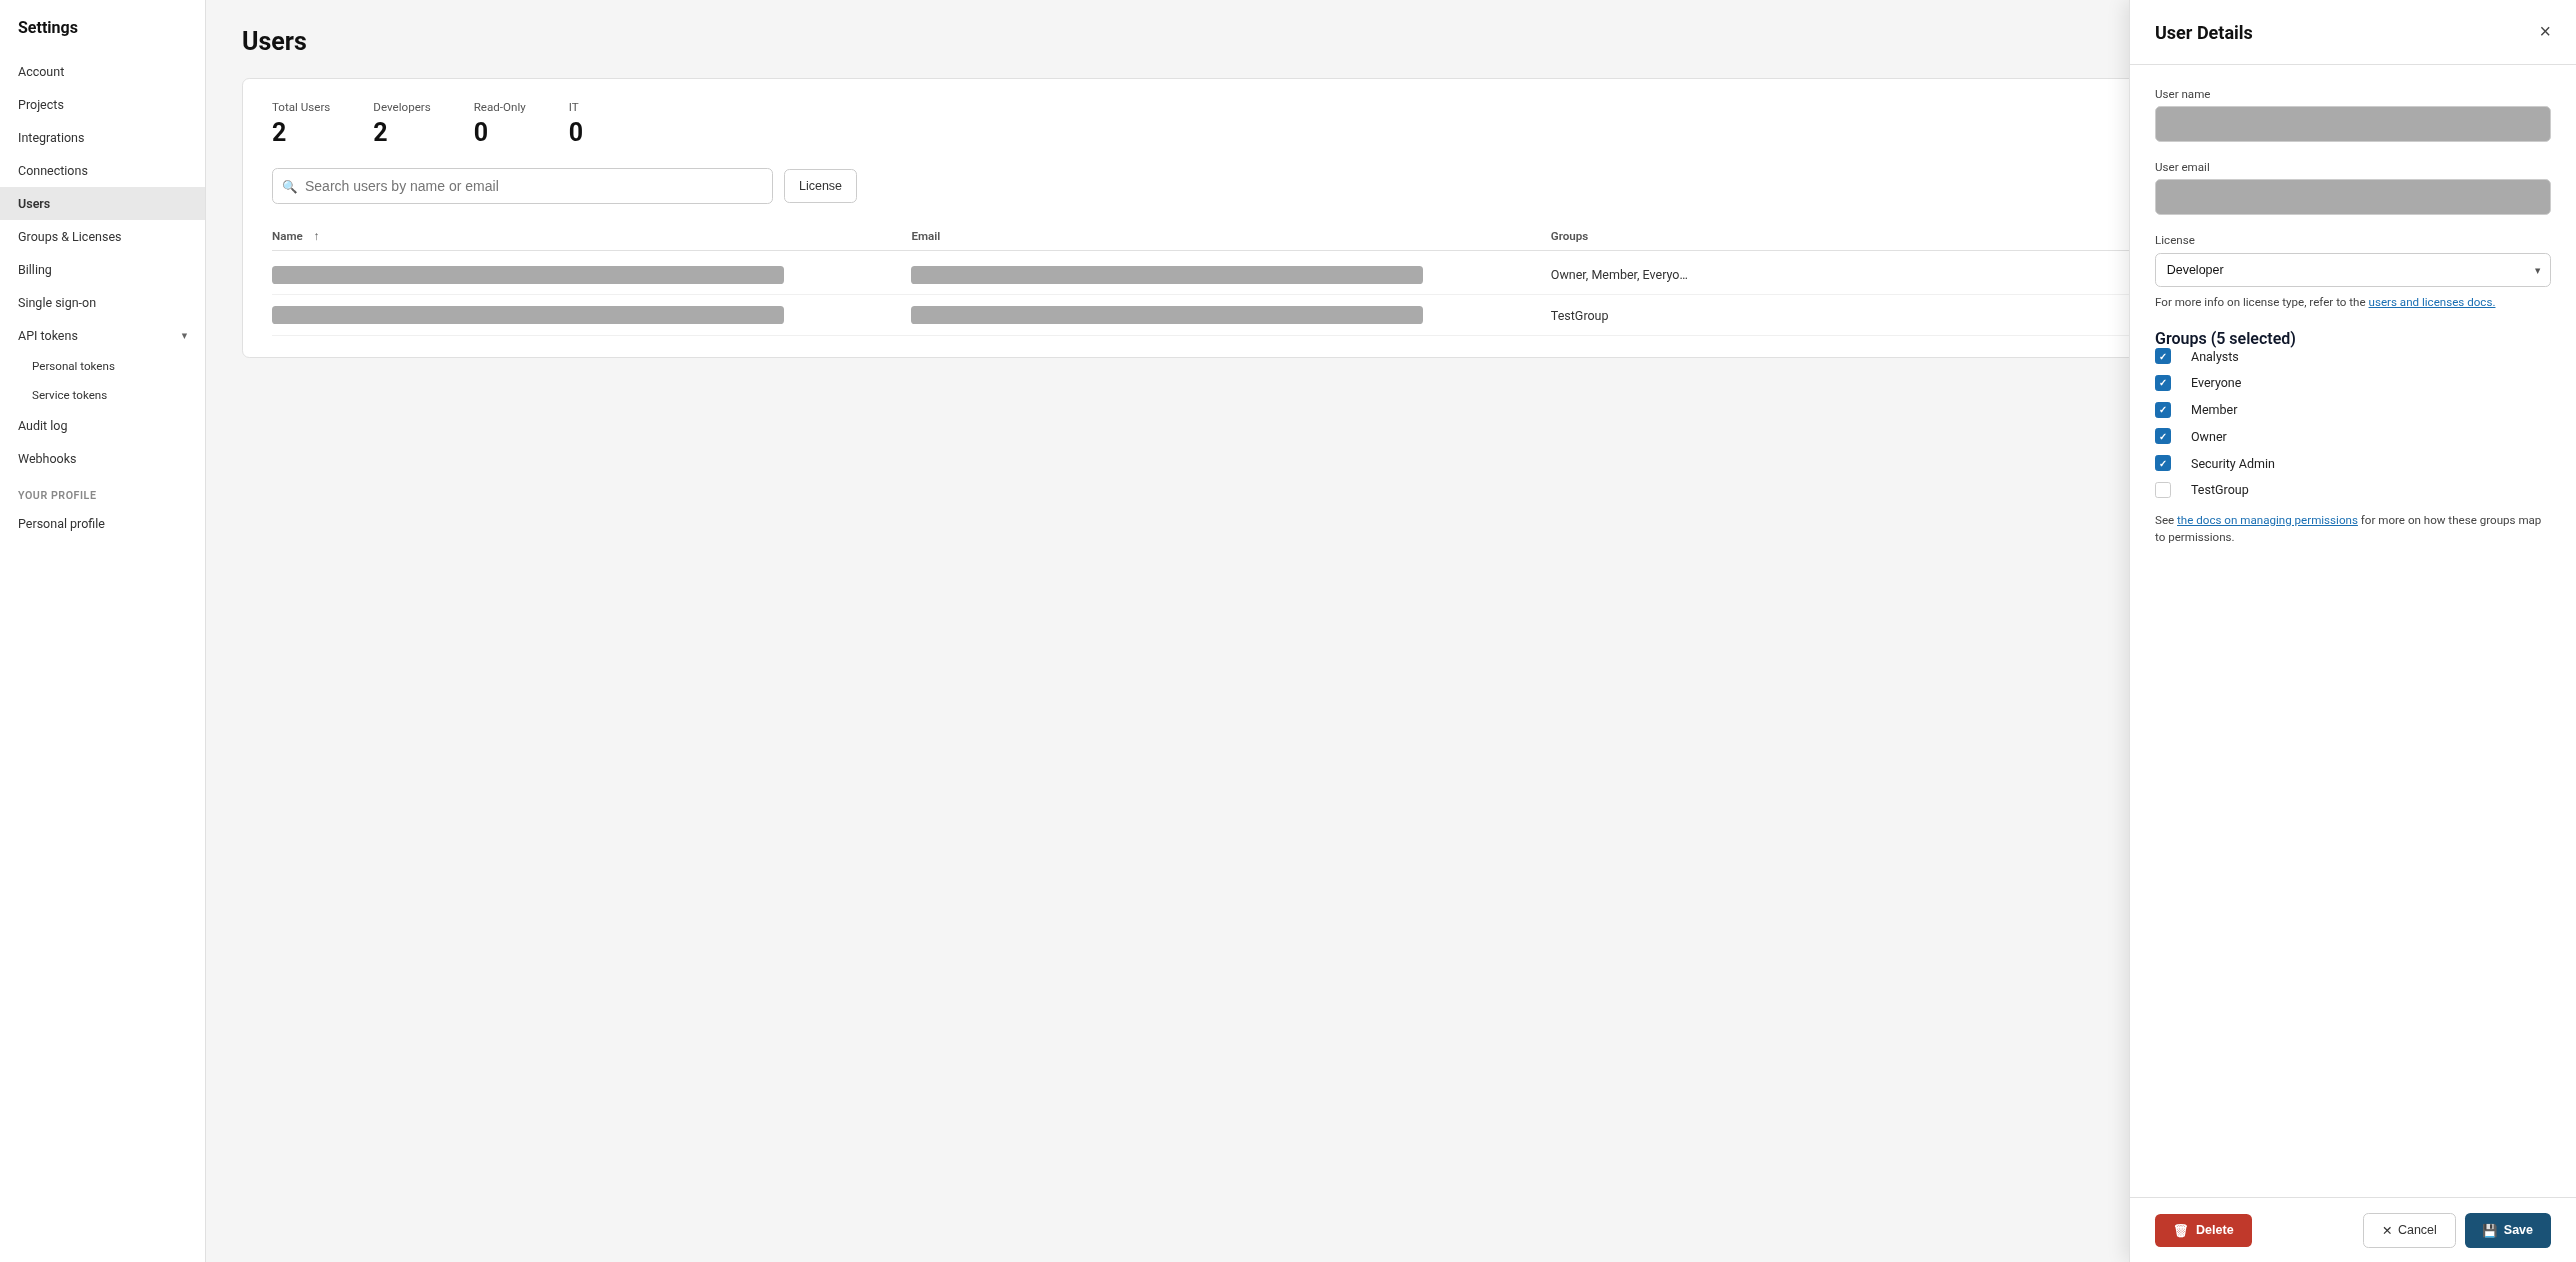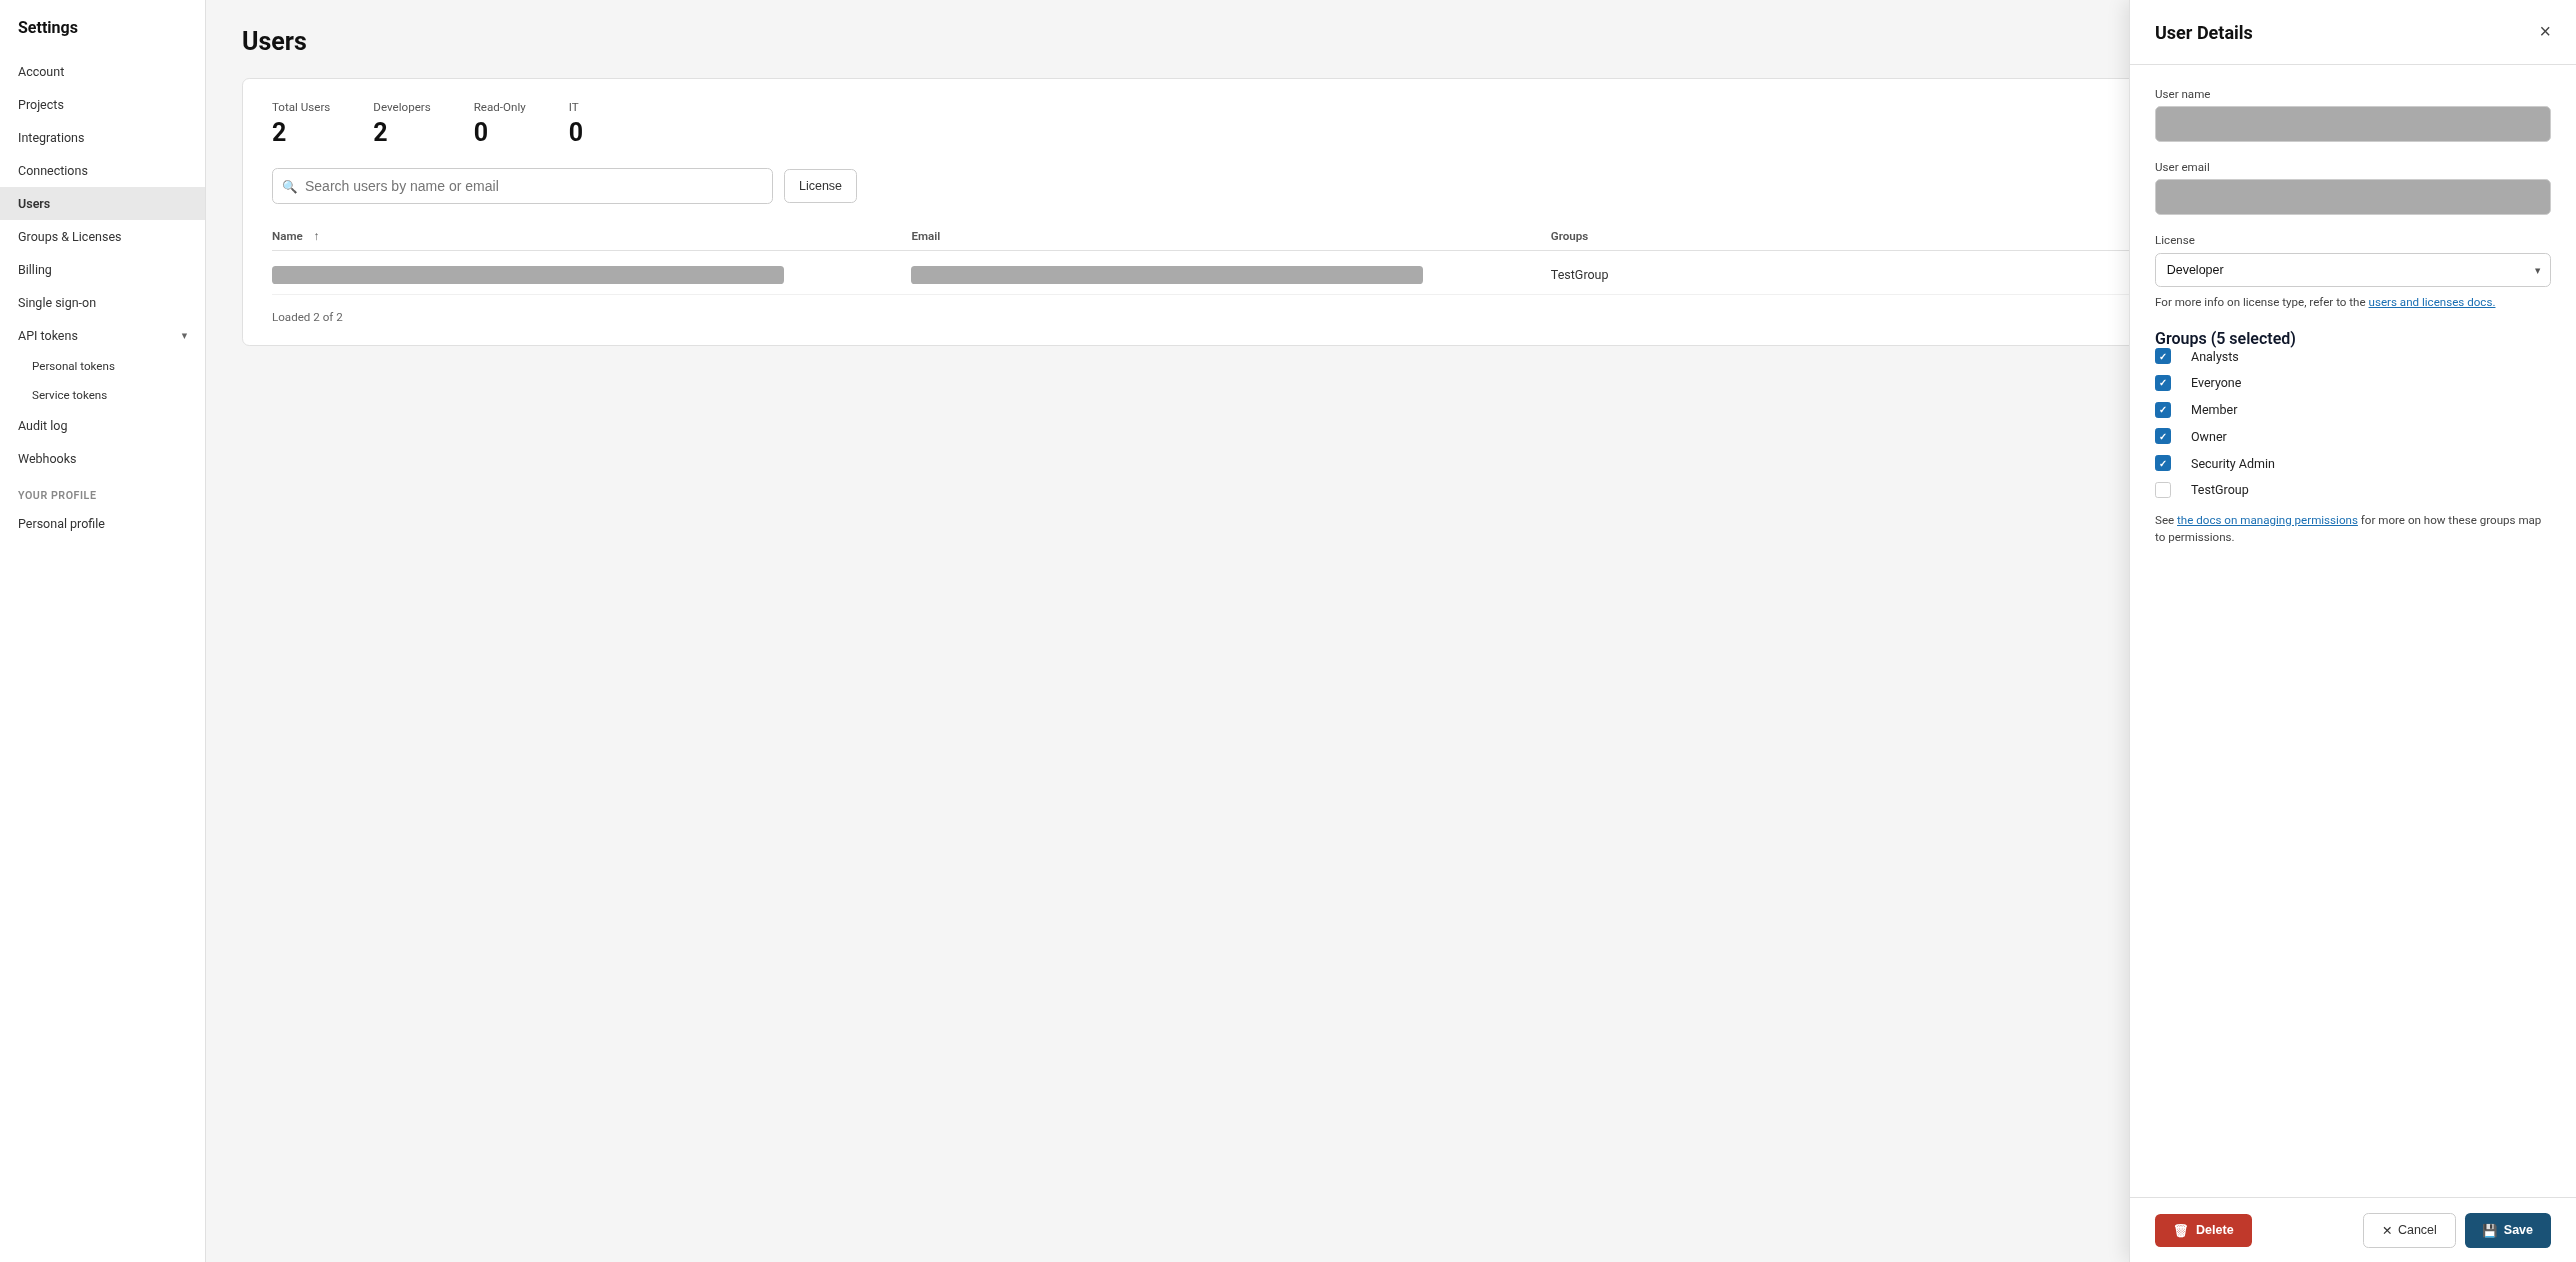--- a/index.html
+++ b/index.html
@@ -432,33 +432,42 @@
         <span>Email</span>
       </div>
       <div class="table-header-cell">
         <span>Groups</span>
       </div>
       <div class="table-header-cell">
         <span>License</span>
       </div>
     </div>
 
+    <div class="table-row">
+      <div class="table-cell">
+          <div class="cell-redacted"></div>
+        </div>
+      <div class="table-cell">
+          <div class="cell-redacted"></div>
+        </div>
+      <div class="table-cell">Owner, Member, Everyo…</div>
+      <div class="table-cell">Devel…</div>
+    </div>
 
     <div class="table-row">
       <div class="table-cell">
           <div class="cell-redacted"></div>
         </div>
       <div class="table-cell">
           <div class="cell-redacted"></div>
         </div>
       <div class="table-cell">TestGroup</div>
       <div class="table-cell">Devel…</div>
     </div>
 
-    <div class="loaded-text">Loaded 2 of 2</div>
   </div>
 </div>
 
 <div class="panel-overlay">
   <div class="panel-header">
     <div class="panel-title">User Details</div>
     <button class="panel-close">×</button>
   </div>
 
   <div class="panel-body">

